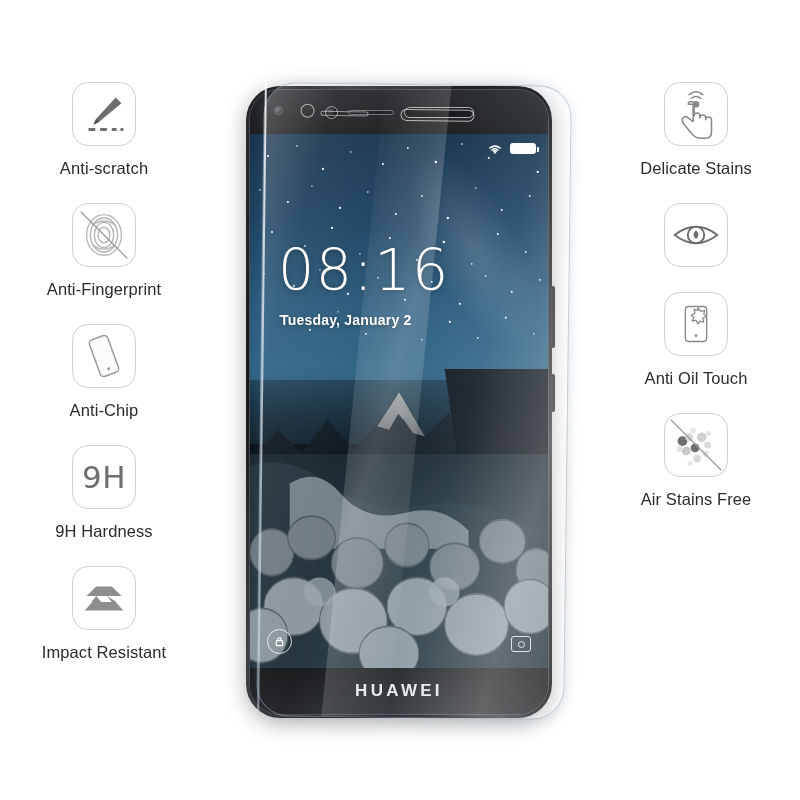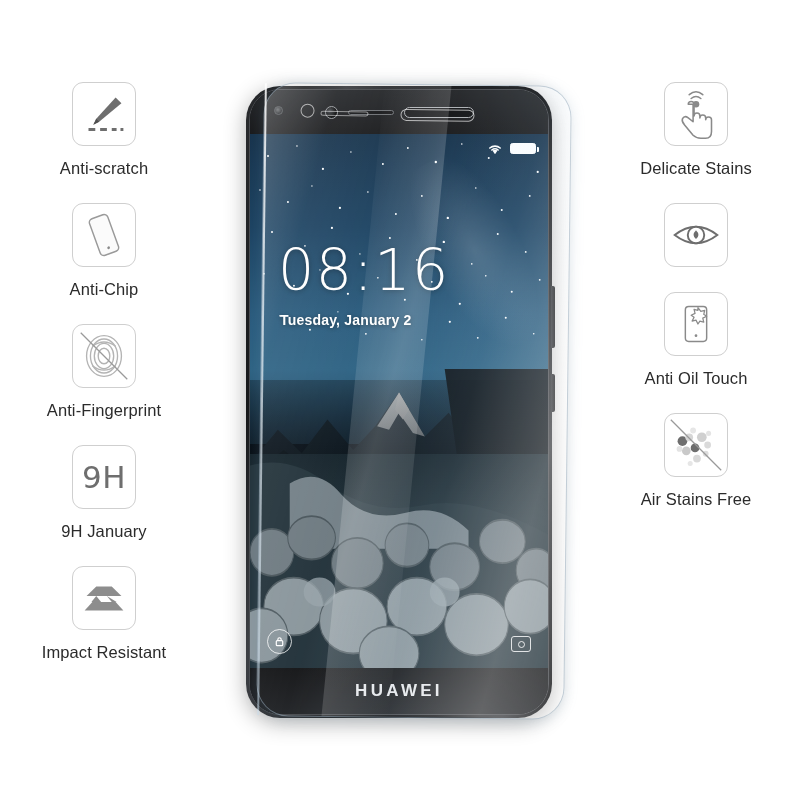--- a/index.html
+++ b/index.html
@@ -22,21 +22,21 @@
   .col-left{left:0;}
   .col-right{right:0;}
   .feature{
     display:flex;flex-direction:column;align-items:center;
     width:100%;
     margin-bottom:25px;
   }
   .icon-box{
     width:64px;height:64px;
     border:1.4px solid #cfcfcf;
-    border-radius:11px;
+    border-radius:16px;
     background:#fff;
     position:relative;
     box-sizing:border-box;
     display:flex;align-items:center;justify-content:center;
     overflow:hidden;
   }
   .feature-label{
     margin-top:13px;
     font-size:16.5px;
     color:#2b2b2b;
@@ -244,51 +244,51 @@
             <line x1="49" y1="48" x2="52" y2="48"></line>
           </g>
         </svg>
       </div>
       <div class="feature-label">Anti-scratch</div>
     </div>
 
     <div class="feature">
       <div class="icon-box">
         <svg width="64" height="64" viewBox="0 0 64 64">
-          <g transform="rotate(-20 32 32)">
-            <rect x="22" y="12" width="20" height="40" rx="4" fill="#fbfbfb" stroke="#9a9a9a" stroke-width="1.5"></rect>
-            <circle cx="32" cy="46" r="1.4" fill="#8a8a8a"></circle>
-          </g>
-        </svg>
-      </div>
-      <div class="feature-label">Anti-Chip</div>
-    </div>
-
-    <div class="feature">
-      <div class="icon-box">
-        <svg width="64" height="64" viewBox="0 0 64 64">
           <g fill="none" stroke="#b4b4b4" stroke-width="1.4">
             <ellipse cx="32" cy="32" rx="6" ry="8"></ellipse>
             <ellipse cx="32" cy="32" rx="10" ry="13"></ellipse>
             <ellipse cx="32" cy="32" rx="14" ry="17.5"></ellipse>
             <ellipse cx="32" cy="32" rx="18" ry="21"></ellipse>
             <path d="M20 22 q12 -9 24 0"></path>
             <path d="M20 42 q12 9 24 0"></path>
           </g>
           <line x1="8" y1="8" x2="56" y2="56" stroke="#9a9a9a" stroke-width="1.3"></line>
         </svg>
       </div>
       <div class="feature-label">Anti-Fingerprint</div>
     </div>
 
     <div class="feature">
       <div class="icon-box">
+        <svg width="64" height="64" viewBox="0 0 64 64">
+          <g transform="rotate(-20 32 32)">
+            <rect x="22" y="12" width="20" height="40" rx="4" fill="#fbfbfb" stroke="#9a9a9a" stroke-width="1.5"></rect>
+            <circle cx="32" cy="46" r="1.4" fill="#8a8a8a"></circle>
+          </g>
+        </svg>
+      </div>
+      <div class="feature-label">Anti-Chip</div>
+    </div>
+
+    <div class="feature">
+      <div class="icon-box">
         <span style="font-size:31px;color:#6e6e6e;letter-spacing:.5px;font-family:'DejaVu Sans',sans-serif;">9H</span>
       </div>
-      <div class="feature-label">9H January</div>
+      <div class="feature-label">9H Hardness</div>
     </div>
 
     <div class="feature">
       <div class="icon-box">
         <svg width="64" height="64" viewBox="0 0 64 64">
           <polygon points="24,20 40,20 50,30 14,30" fill="#8d8d8d"></polygon>
           <polygon points="20,36 44,36 52,45 12,45" fill="#8d8d8d"></polygon>
           <polygon points="24,30 29,36 19,36" fill="#8d8d8d"></polygon>
           <polygon points="35,30 45,36 40,36" fill="#8d8d8d"></polygon>
         </svg>

